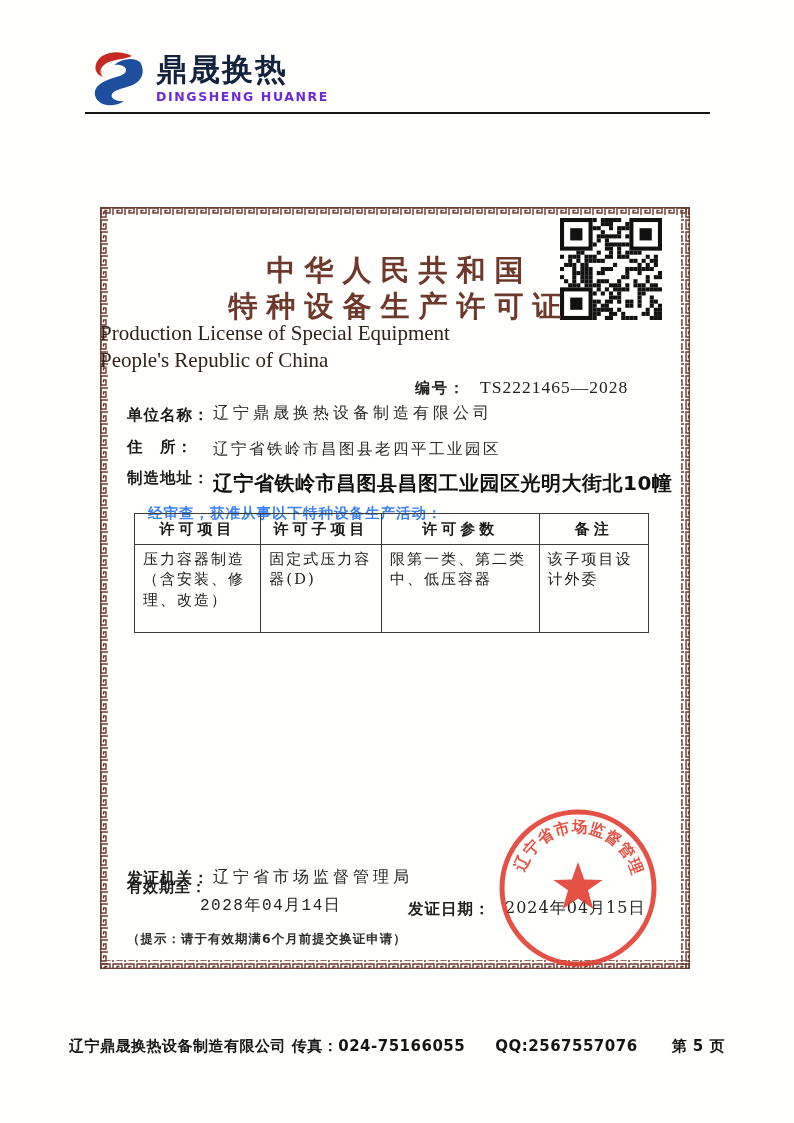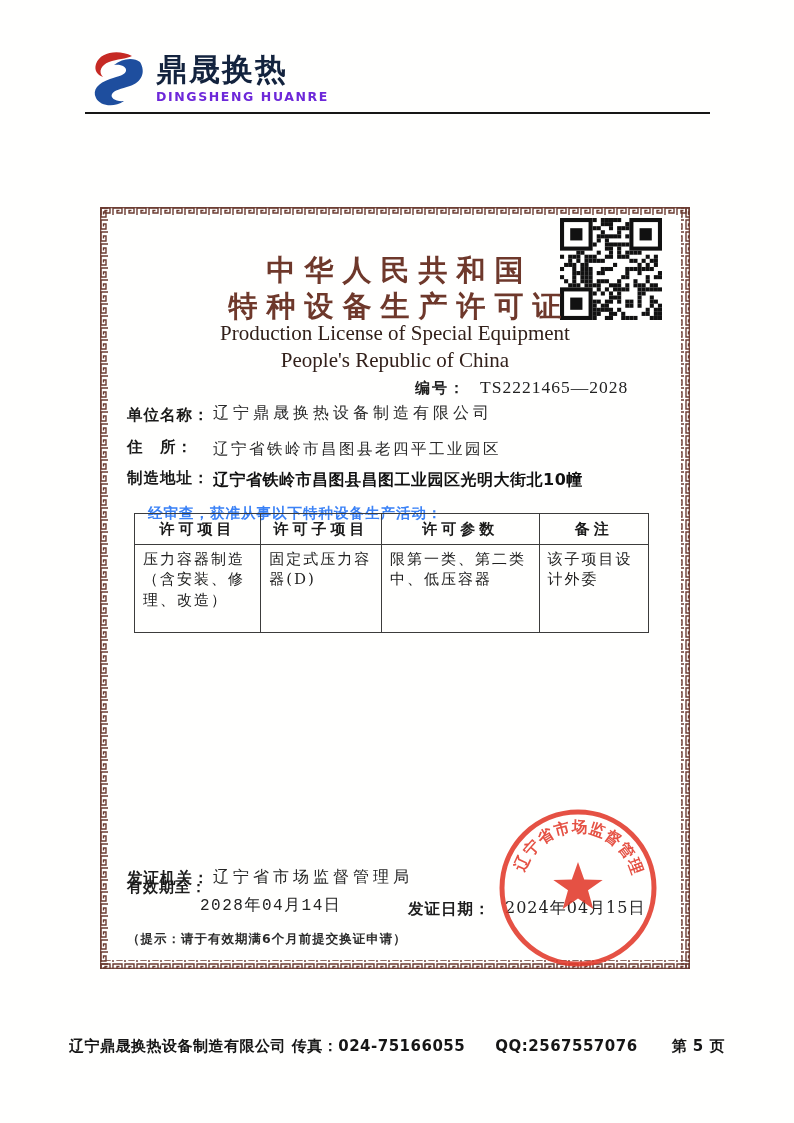--- a/index.html
+++ b/index.html
@@ -18,34 +18,34 @@
 
   
   .cert { position:absolute; left:100px; top:207px; width:590px; height:762px; }
   .frame-svg { position:absolute; left:0; top:0; width:100%; height:100%; }
   .qr { position:absolute; top:11px; right:28px; width:102px; height:102px; }
 
   .title-cn { position:absolute; width:100%; text-align:center; font-weight:bold;
     color:#6e382b; font-size:29px; letter-spacing:9px; text-indent:9px; }
   .t1 { top:44px; }
   .t2 { top:80px; }
-  .title-en { position:absolute; width:100%; text-align:center;
+  .title-en { position:absolute; width:100%; 
     font-family:"Liberation Serif", serif; color:#32201a; font-size:21px; }
   .e1 { top:114px; }
   .e2 { top:141px; }
 
   .licno-row { position:absolute; top:170px; left:315px; display:flex; align-items:baseline; }
   .licno-label { font-size:15px; font-weight:bold; color:#222; letter-spacing:2px; }
   .licno-value { font-family:"Liberation Serif", serif; font-size:17.5px; color:#222; margin-left:14px; letter-spacing:1px; }
 
   .field-label { position:absolute; left:27px; font-size:15.5px; font-weight:bold; color:#1a1a1a; letter-spacing:1px; }
   .field-value { position:absolute; left:113px; color:#2a2a2a; }
   .v-kai { font-family:"DejaVu Serif", serif; font-size:16px; letter-spacing:4px; }
   .v-kai2 { font-family:"DejaVu Serif", serif; font-size:15.5px; letter-spacing:2.5px; }
-  .v-bold { font-weight:bold; font-size:16px; letter-spacing:0.5px; color:#111; }
+  .v-bold { font-weight:bold; font-size:20px; letter-spacing:0.5px; color:#111; }
 
   .fl1 { top:198px; } .fv1 { top:196px; }
   .fl2 { top:230px; } .fv2 { top:232px; }
   .fl3 { top:261px; } .fv3 { top:263px; }
 
   .review-note { position:absolute; top:285px; left:48px; font-size:14.5px; font-weight:bold; letter-spacing:1px; color:#3b82f6;margin-top:12px; }
 
   .lic-table { position:absolute; top:306px; left:34px; width:515px; border-collapse:collapse; table-layout:fixed; }
   .lic-table th, .lic-table td { border:1.6px solid #3c3c3c; }
   .lic-table th { height:31px; font-size:15px; font-weight:bold; letter-spacing:4px; color:#1a1a1a;

